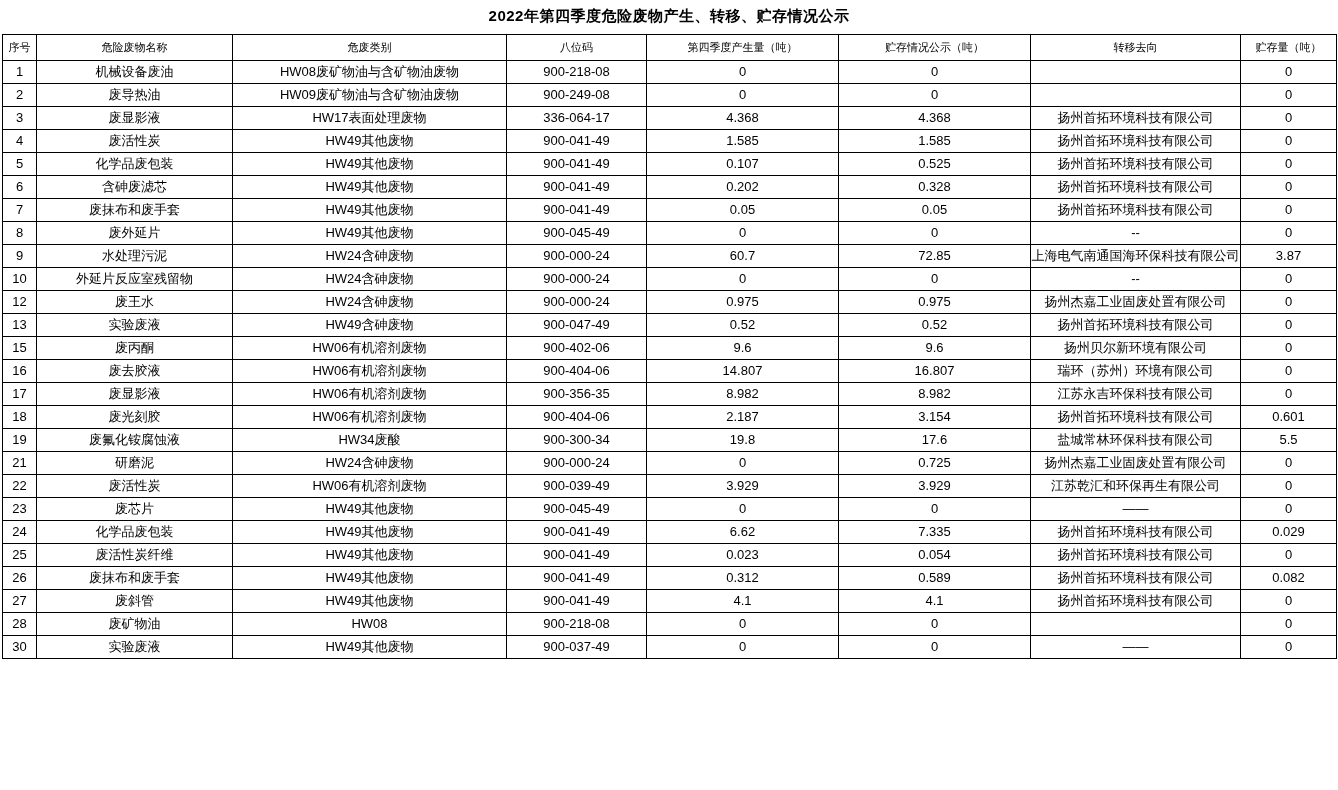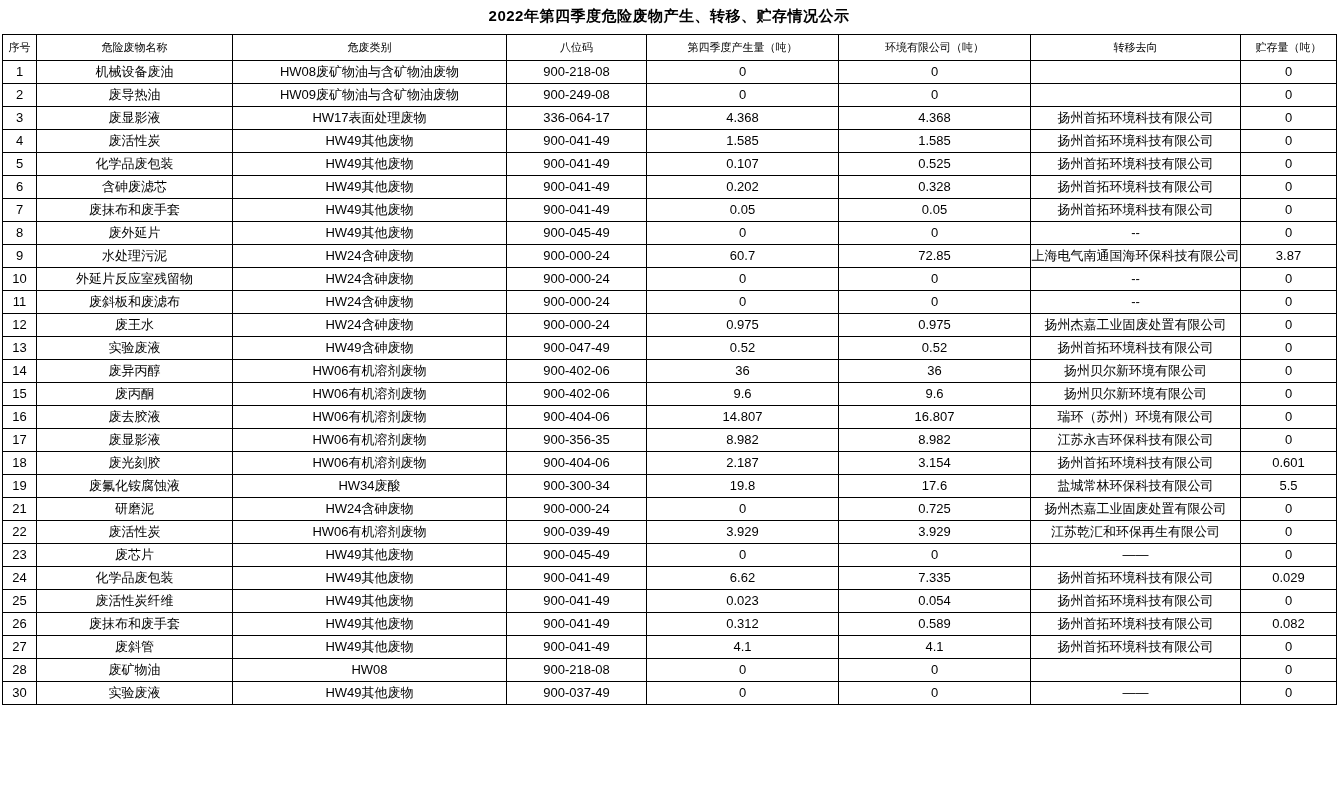--- a/index.html
+++ b/index.html
@@ -80,21 +80,21 @@
         <col class="c6">
         <col class="c7">
     </colgroup>
     <thead>
       <tr>
         <th>序号</th>
         <th>危险废物名称</th>
         <th>危废类别</th>
         <th>八位码</th>
         <th>第四季度产生量（吨）</th>
-        <th>环境有限公司（吨）</th>
+        <th>贮存情况公示（吨）</th>
         <th>转移去向</th>
         <th>贮存量（吨）</th>
       </tr>
     </thead>
     <tbody id="table-body">
         <tr>
           <td>1</td>
           <td>机械设备废油</td>
           <td>HW08废矿物油与含矿物油废物</td>
           <td>900-218-08</td>
@@ -187,57 +187,37 @@
           <td>10</td>
           <td>外延片反应室残留物</td>
           <td>HW24含砷废物</td>
           <td>900-000-24</td>
           <td>0</td>
           <td>0</td>
           <td>--</td>
           <td>0</td>
         </tr>
         <tr>
-          <td>11</td>
-          <td>废斜板和废滤布</td>
-          <td>HW24含砷废物</td>
-          <td>900-000-24</td>
-          <td>0</td>
-          <td>0</td>
-          <td>--</td>
-          <td>0</td>
-        </tr>
-        <tr>
           <td>12</td>
           <td>废王水</td>
           <td>HW24含砷废物</td>
           <td>900-000-24</td>
           <td>0.975</td>
           <td>0.975</td>
           <td>扬州杰嘉工业固废处置有限公司</td>
           <td>0</td>
         </tr>
         <tr>
           <td>13</td>
           <td>实验废液</td>
           <td>HW49含砷废物</td>
           <td>900-047-49</td>
           <td>0.52</td>
           <td>0.52</td>
           <td>扬州首拓环境科技有限公司</td>
-          <td>0</td>
-        </tr>
-        <tr>
-          <td>14</td>
-          <td>废异丙醇</td>
-          <td>HW06有机溶剂废物</td>
-          <td>900-402-06</td>
-          <td>36</td>
-          <td>36</td>
-          <td>扬州贝尔新环境有限公司</td>
           <td>0</td>
         </tr>
         <tr>
           <td>15</td>
           <td>废丙酮</td>
           <td>HW06有机溶剂废物</td>
           <td>900-402-06</td>
           <td>9.6</td>
           <td>9.6</td>
           <td>扬州贝尔新环境有限公司</td>

